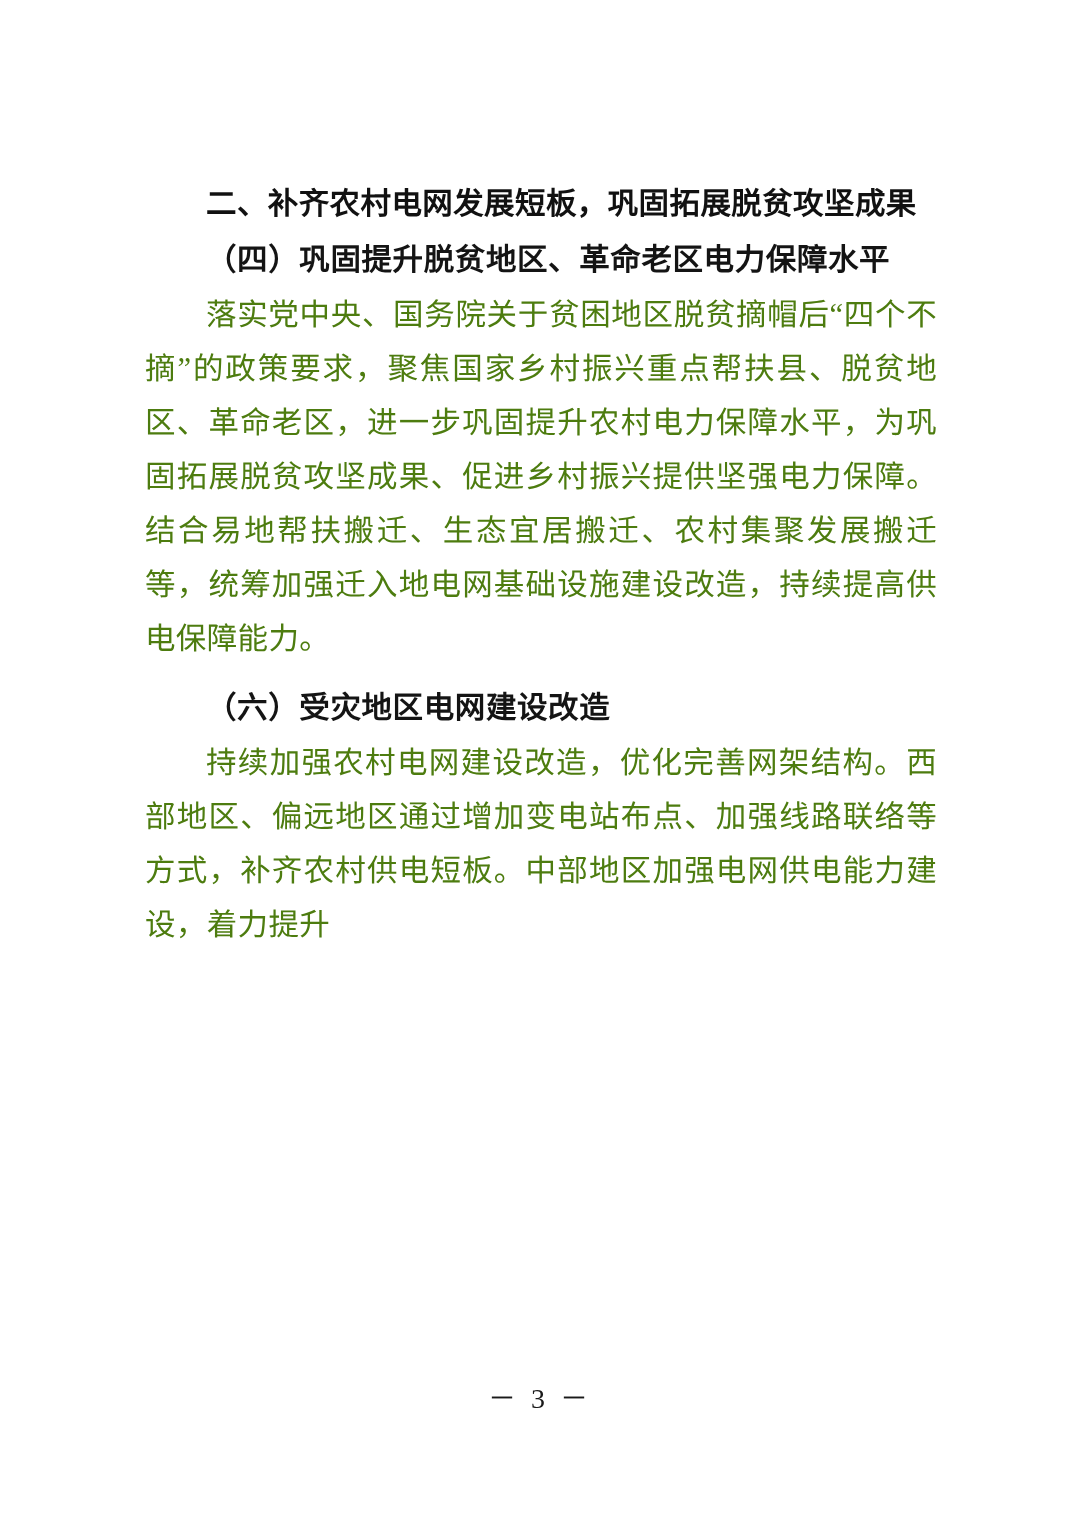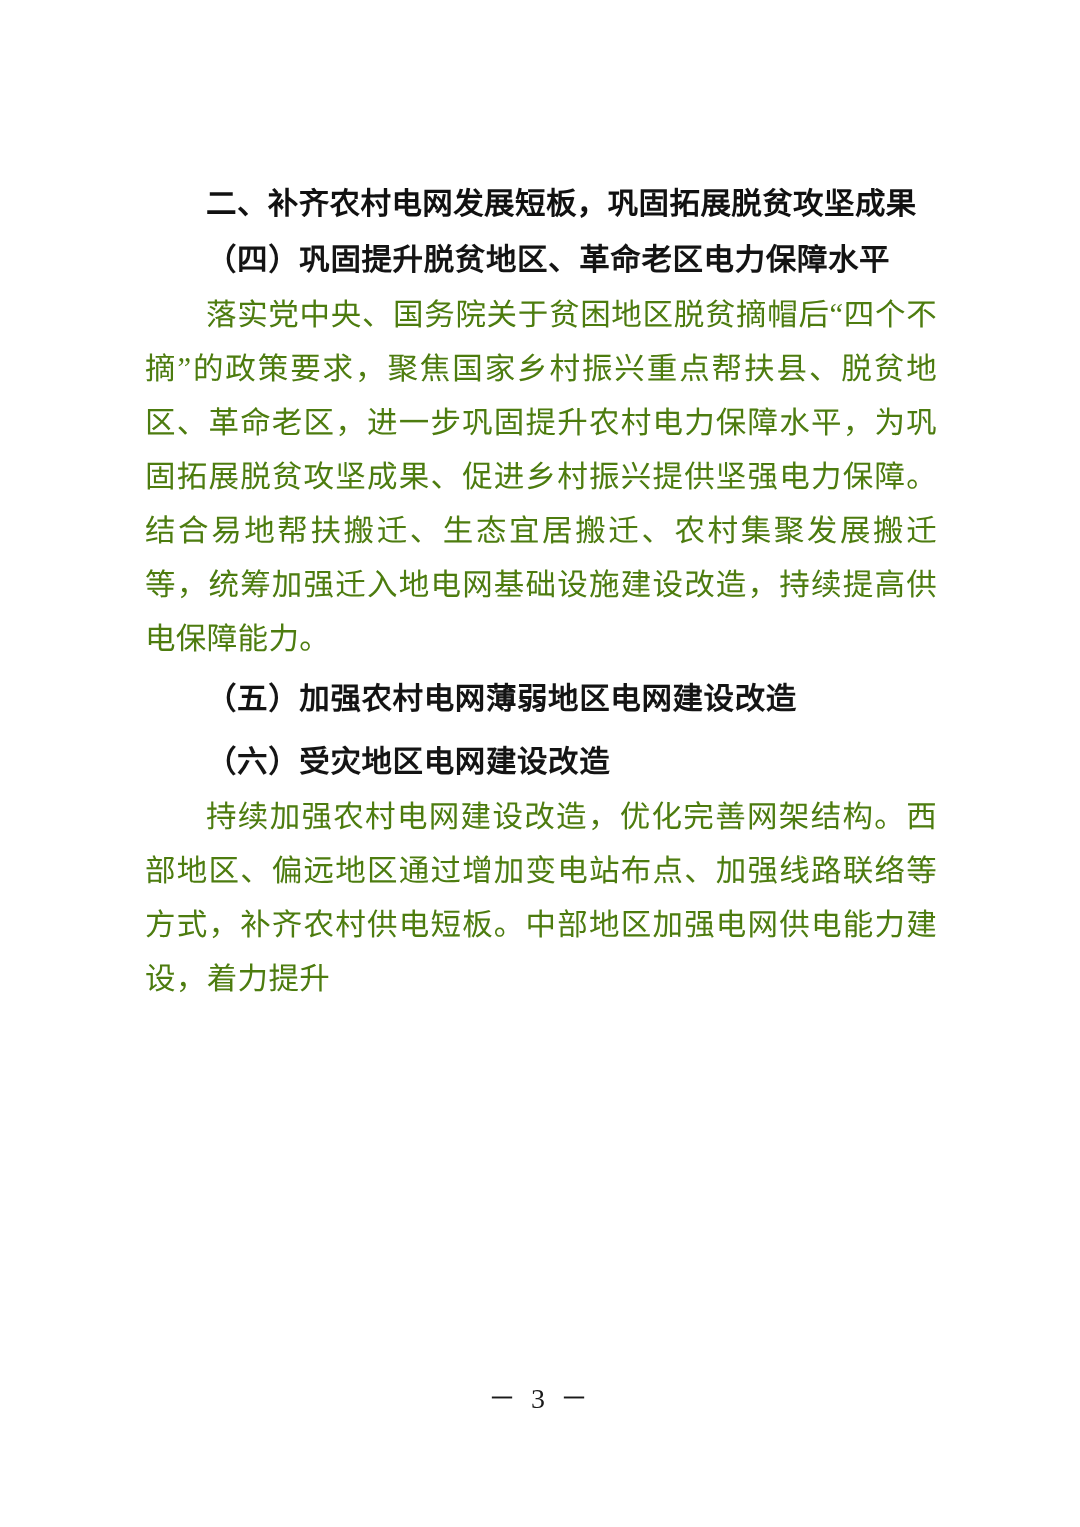--- a/index.html
+++ b/index.html
@@ -99,21 +99,20 @@
     <div class="gap-sm"></div>
 
     <h3 class="h2-line">（四）巩固提升脱贫地区、革命老区电力保障水平</h3>
 
     <div class="gap-sm"></div>
 
     <p class="body-para">落实党中央、国务院关于贫困地区脱贫摘帽后“四个不摘”的政策要求，聚焦国家乡村振兴重点帮扶县、脱贫地区、革命老区，进一步巩固提升农村电力保障水平，为巩固拓展脱贫攻坚成果、促进乡村振兴提供坚强电力保障。结合易地帮扶搬迁、生态宜居搬迁、农村集聚发展搬迁等，统筹加强迁入地电网基础设施建设改造，持续提高供电保障能力。</p>
 
     <div class="gap-md"></div>
 
-    <h3 class="h2-line">（五）加强农村电网薄弱地区电网建设改造</h3>
 
     <div class="gap-sm"></div>
 
 
     <div class="gap-md"></div>
 
 
     <div class="gap-sm"></div>
 
     <h3 class="h2-line">（六）受灾地区电网建设改造</h3>

